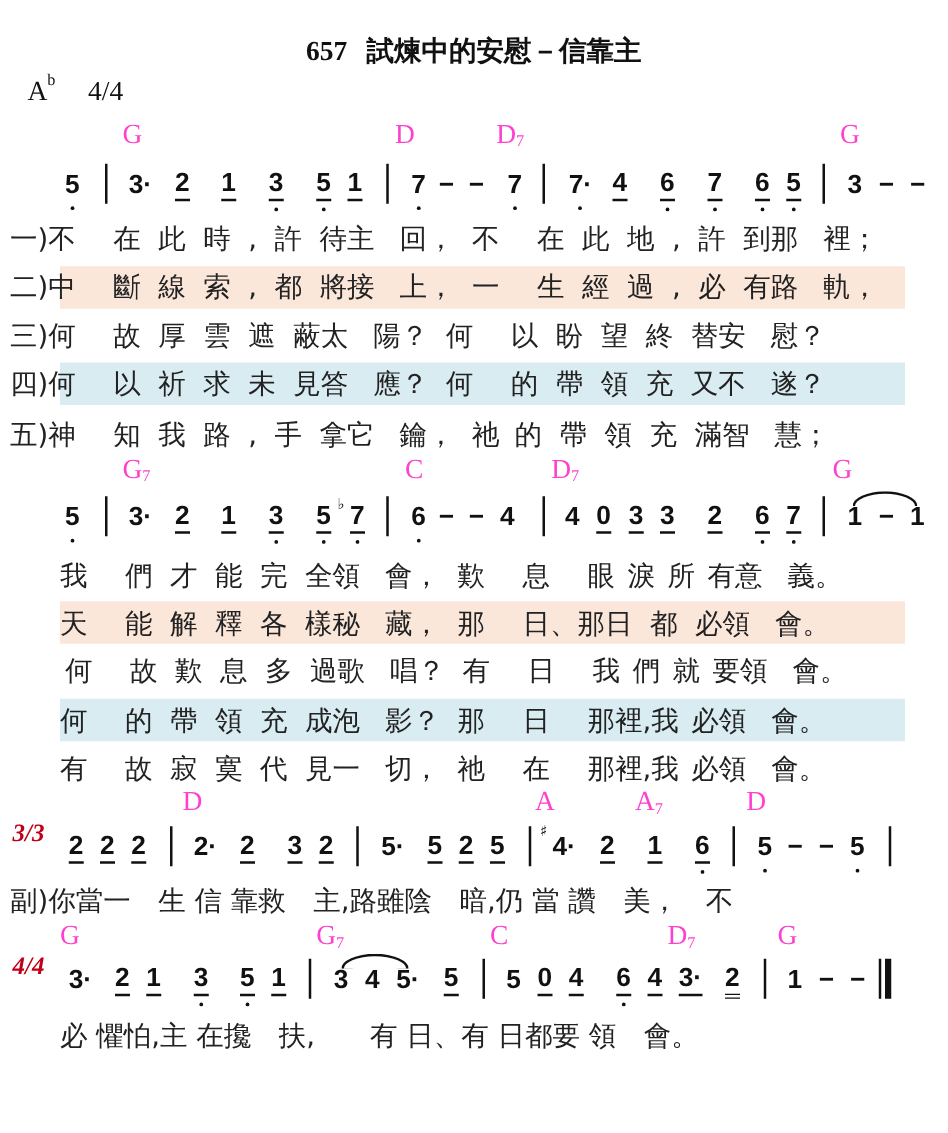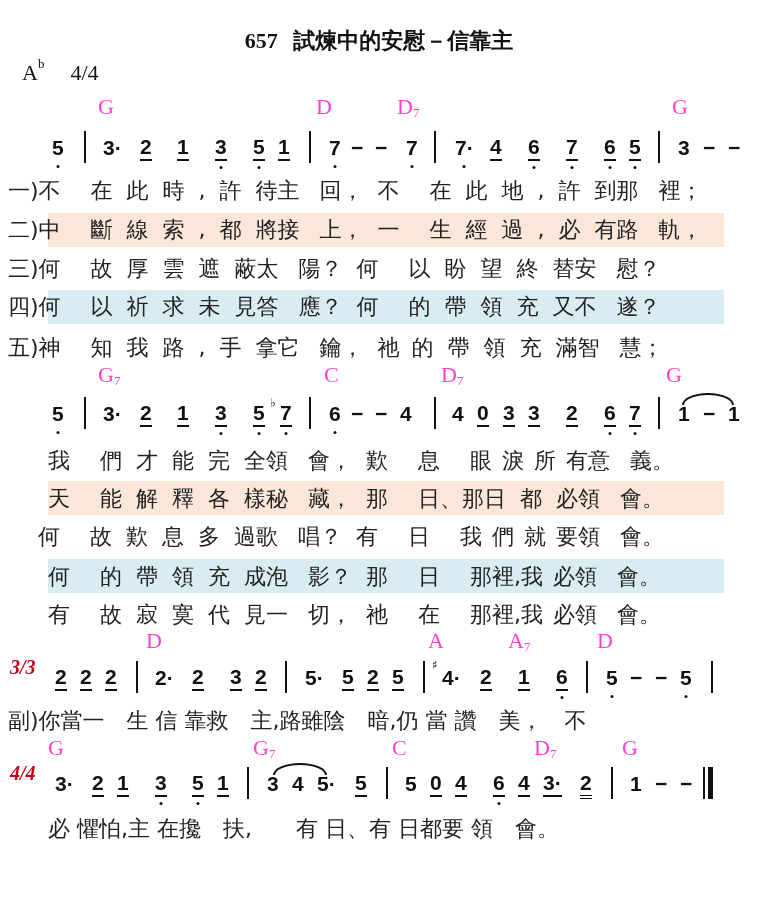--- a/index.html
+++ b/index.html
@@ -125,21 +125,21 @@
 
 <div class="band peach" style="left:48px;top:481px;width:676px"></div>
 <div class="band blue" style="left:48px;top:559px;width:676px"></div>
 
 <div class="abs lyr" style="left:48px;top:446px">
   <span>我</span><span style="margin-left:30px;letter-spacing:14px">們才能完</span><span>全領</span><span style="margin-left:20px">會，</span><span style="margin-left:14px">歎</span><span style="margin-left:30px">息</span><span style="margin-left:30px;letter-spacing:10px">眼淚所</span><span>有意</span><span style="margin-left:20px">義。</span>
 </div>
 <div class="abs lyr" style="left:48px;top:484px">
   <span>天</span><span style="margin-left:30px;letter-spacing:14px">能解釋各</span><span>樣秘</span><span style="margin-left:20px">藏，</span><span style="margin-left:14px">那</span><span style="margin-left:30px">日、那日</span><span style="margin-left:14px">都</span><span style="margin-left:14px">必領</span><span style="margin-left:20px">會。</span>
 </div>
-<div class="abs lyr" style="left:38px;top:522px">
+<div class="abs lyr" style="left:52px;top:522px">
   <span>何</span><span style="margin-left:30px;letter-spacing:14px">故歎息多</span><span>過歌</span><span style="margin-left:20px">唱？</span><span style="margin-left:14px">有</span><span style="margin-left:30px">日</span><span style="margin-left:30px;letter-spacing:10px">我們就</span><span>要領</span><span style="margin-left:20px">會。</span>
 </div>
 <div class="abs lyr" style="left:48px;top:562px">
   <span>何</span><span style="margin-left:30px;letter-spacing:14px">的帶領充</span><span>成泡</span><span style="margin-left:20px">影？</span><span style="margin-left:14px">那</span><span style="margin-left:30px">日</span><span style="margin-left:30px">那裡,我</span><span style="margin-left:10px">必領</span><span style="margin-left:20px">會。</span>
 </div>
 <div class="abs lyr" style="left:48px;top:600px">
   <span>有</span><span style="margin-left:30px;letter-spacing:14px">故寂寞代</span><span>見一</span><span style="margin-left:20px">切，</span><span style="margin-left:14px">祂</span><span style="margin-left:30px">在</span><span style="margin-left:30px">那裡,我</span><span style="margin-left:10px">必領</span><span style="margin-left:20px">會。</span>
 </div>
 
 <div class="abs chord" style="left:146px;top:628px"><span>D</span></div>

